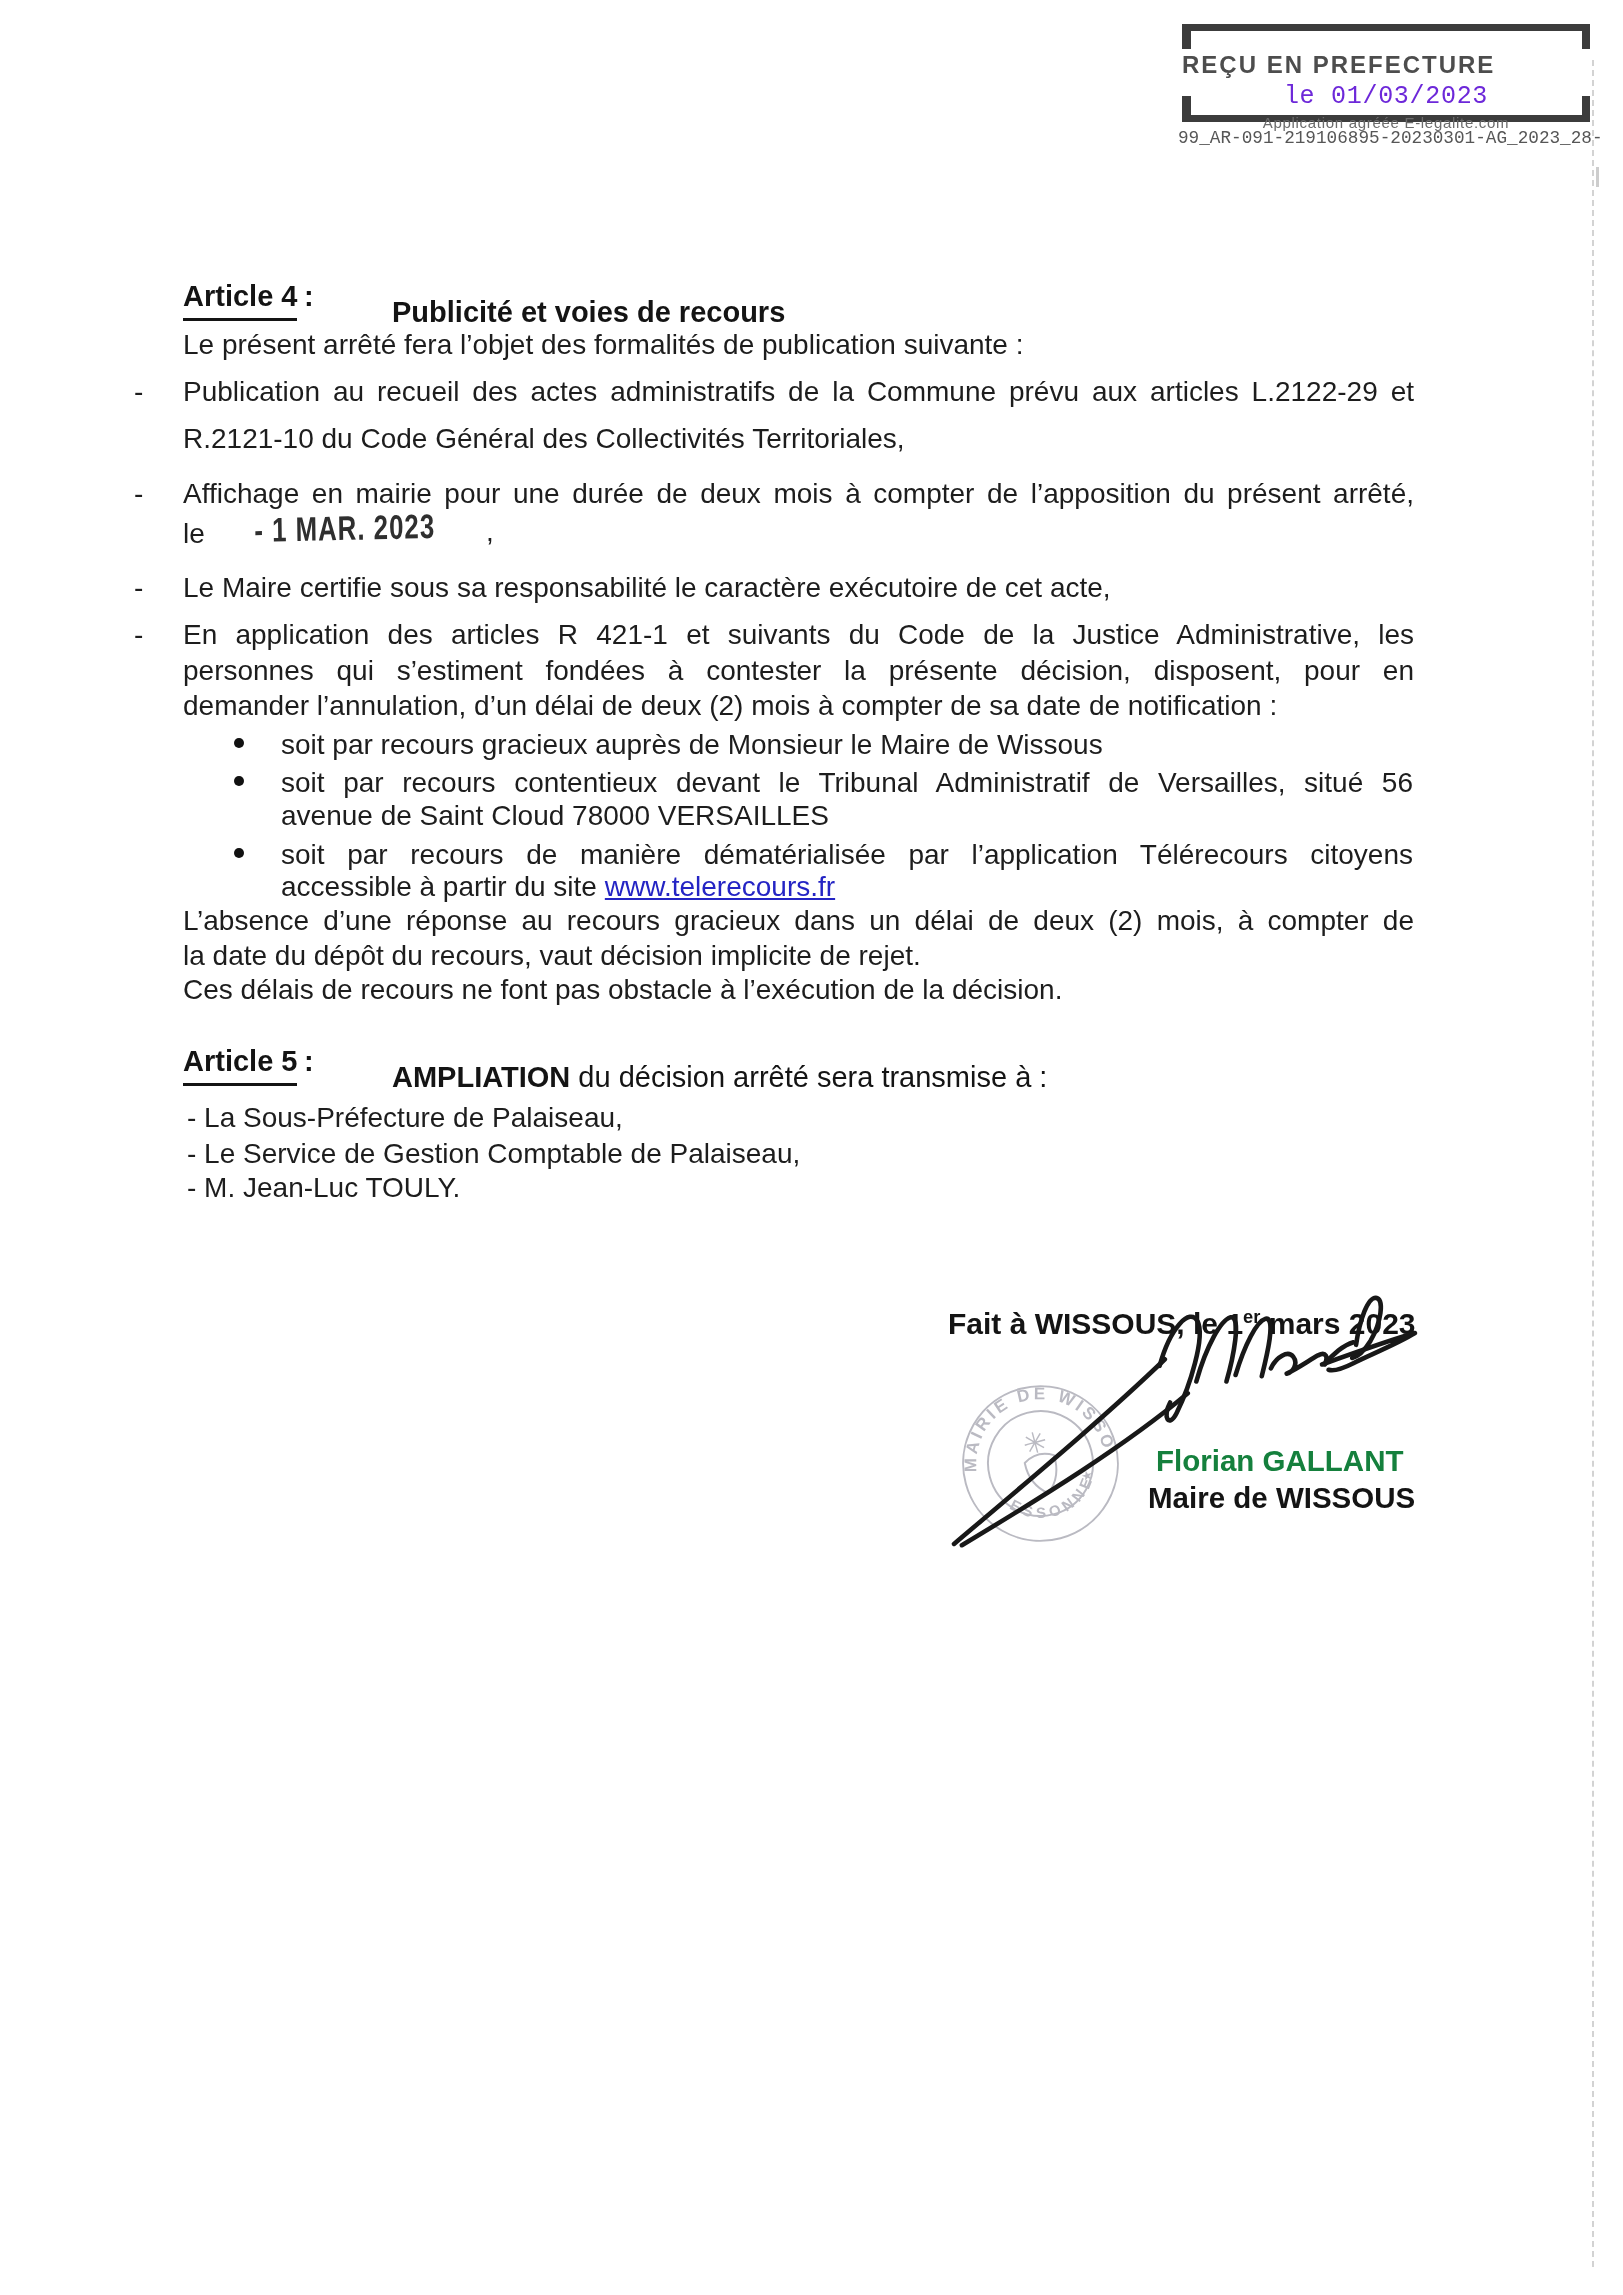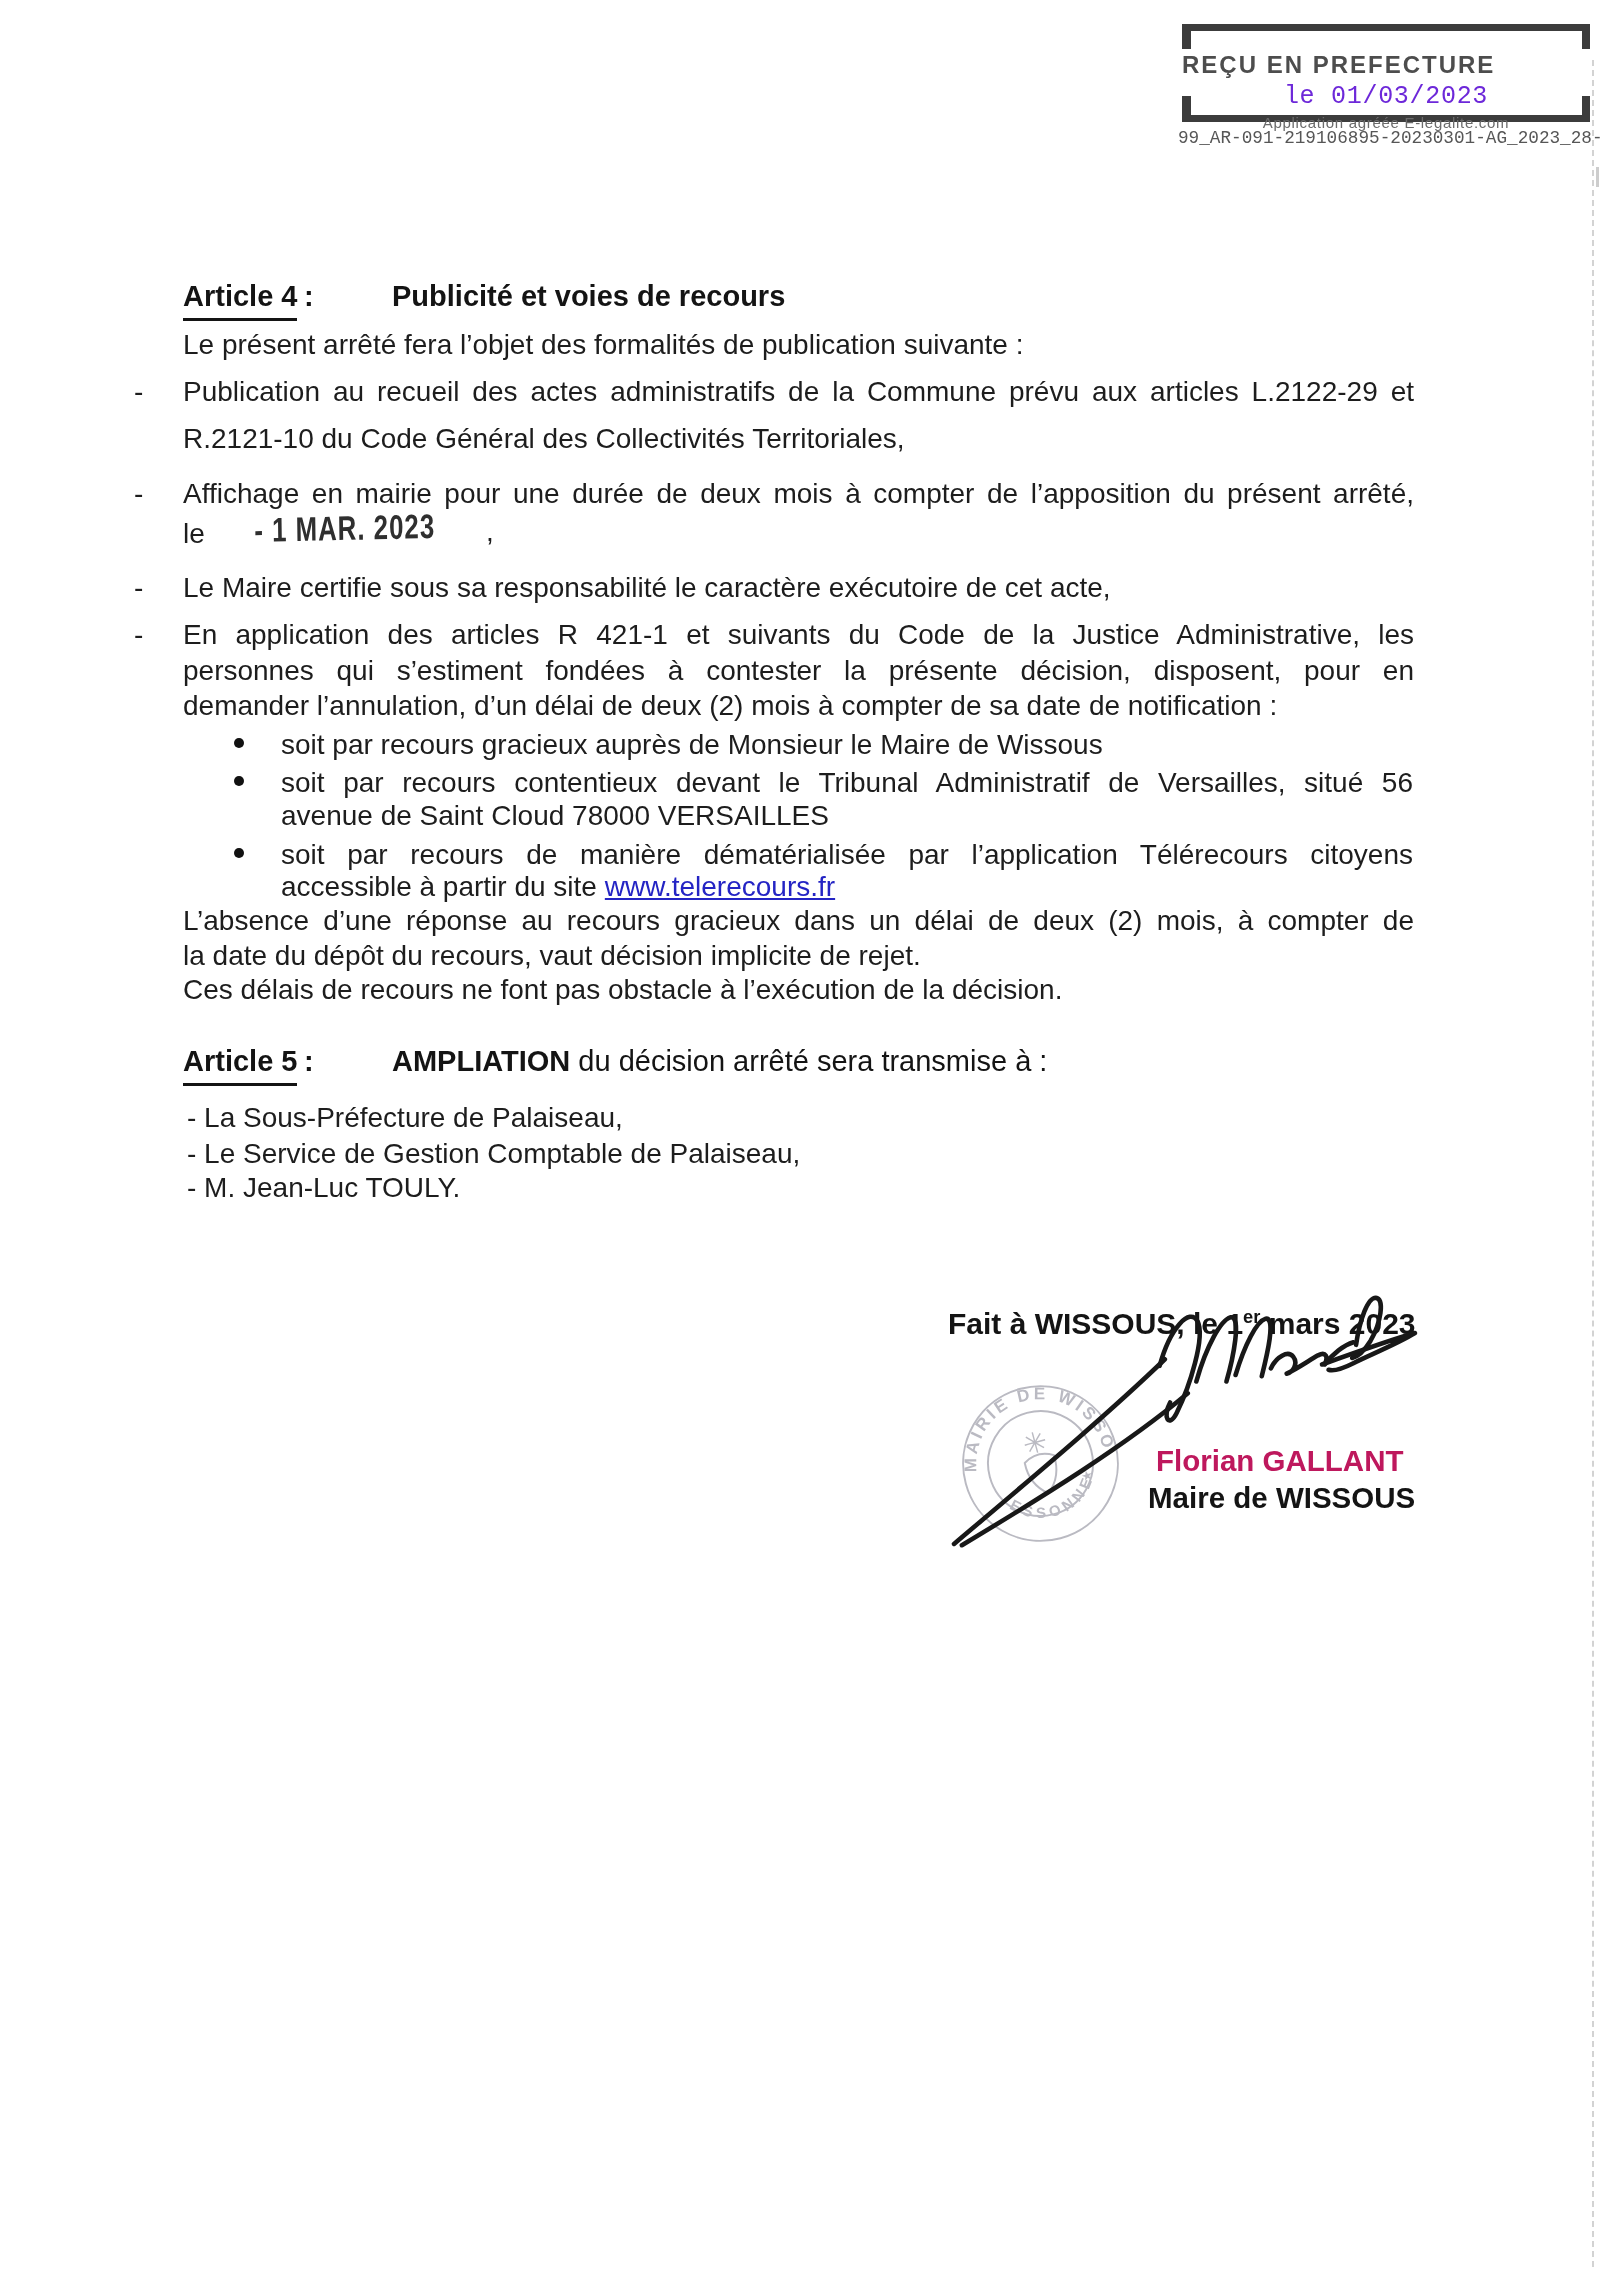--- a/index.html
+++ b/index.html
@@ -51,32 +51,32 @@
     position:absolute;left:183px;width:1231px;
     font-size:28px;color:#1d1d1d;line-height:1.15;
     text-align:justify;text-align-last:justify;
   }
   .just.bw{left:281px;width:1132px;}
   .dash{position:absolute;left:134px;font-size:28px;color:#1d1d1d;}
   .dot{position:absolute;left:234px;width:9.8px;height:9.8px;border-radius:50%;background:#111;}
   .art-heading{position:absolute;left:183px;font-size:29px;font-weight:bold;color:#141414;white-space:nowrap;}
   .art-label{border-bottom:3.3px solid #141414;padding-bottom:6px;}
   .art-colon{margin-left:6.5px;}
-  .art-title{position:absolute;left:209px;top:0;white-space:nowrap;}
+  .art-title{position:absolute;left:209px;top:16px;white-space:nowrap;}
   .link{color:#2424c4;text-decoration:underline;margin-left:7.9px;}
   
   .hand-stamp{
     position:absolute;left:254px;top:511px;
     font-size:34px;font-weight:bold;color:#2f2f2f;letter-spacing:1.3px;
     transform:scaleX(0.76) rotate(-1deg);transform-origin:left top;white-space:nowrap;
   }
   
   .fait-line{position:absolute;left:948px;top:1306px;font-size:30px;font-weight:bold;color:#141414;white-space:nowrap;}
   .fait-line sup{font-size:18.3px;}
-  .signer-name{position:absolute;left:1156px;top:1444px;font-size:29.5px;font-weight:bold;color:#be185d;white-space:nowrap;}
+  .signer-name{position:absolute;left:1156px;top:1444px;font-size:29.5px;font-weight:bold;color:#15803d;white-space:nowrap;}
   .signer-title{position:absolute;left:1148px;top:1481px;font-size:29.5px;font-weight:bold;color:#141414;white-space:nowrap;}
   .seal-svg{position:absolute;left:952px;top:1375px;transform:rotate(-15deg);opacity:.8;}
   .sig-svg{position:absolute;left:929px;top:1282px;}
 </style>
 </head>
 <body>
 
 <div class="page">
 
   <div class="stamp-box">

